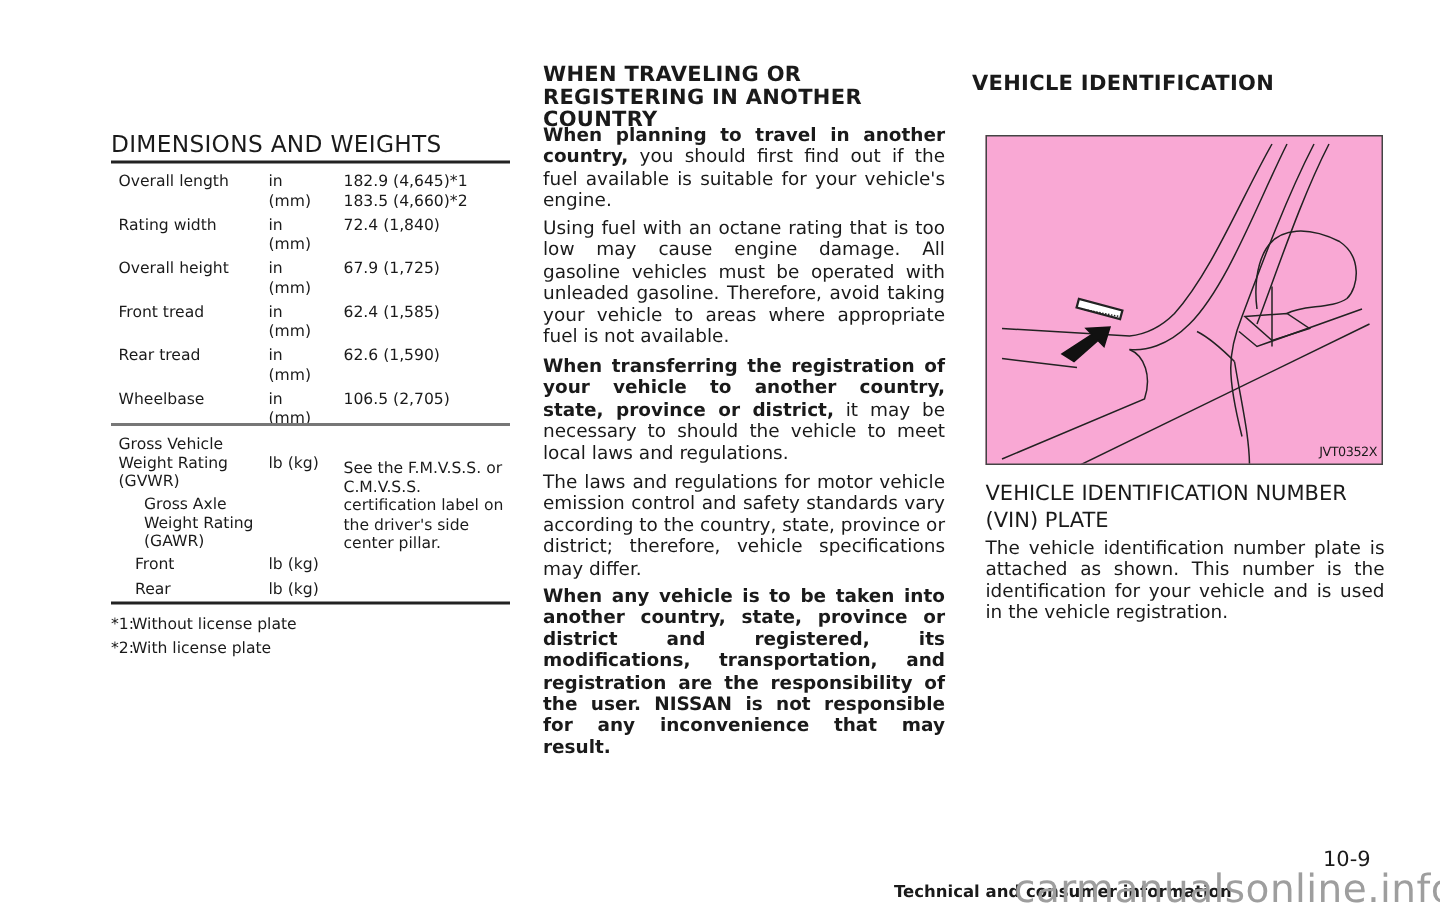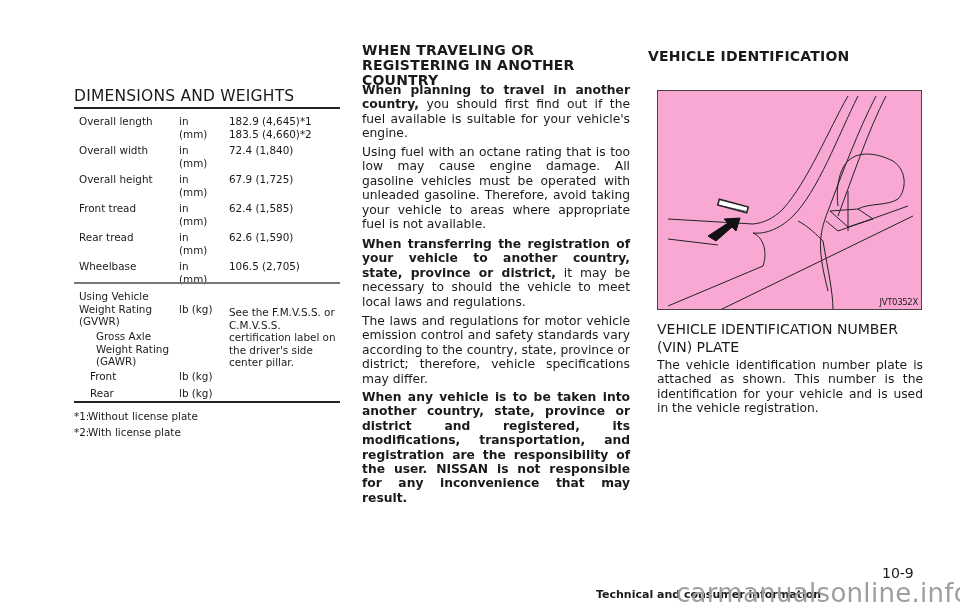--- a/index.html
+++ b/index.html
@@ -51,21 +51,21 @@
   <div id="dim-rule"></div>
 
   <div class="row" style="top:115px;">
     <span class="c1">Overall length</span>
     <span class="c2" style="white-space:pre;">in
 (mm)</span>
     <span class="c3" style="white-space:pre;">182.9 (4,645)*1
 183.5 (4,660)*2</span>
   </div>
   <div class="row" style="top:144px;">
-    <span class="c1">Overall width</span>
+    <span class="c1">Rating width</span>
     <span class="c2" style="white-space:pre;">in
 (mm)</span>
     <span class="c3">72.4 (1,840)</span>
   </div>
   <div class="row" style="top:173px;">
     <span class="c1">Overall height</span>
     <span class="c2" style="white-space:pre;">in
 (mm)</span>
     <span class="c3">67.9 (1,725)</span>
   </div>
@@ -84,21 +84,21 @@
   <div class="row" style="top:260px;">
     <span class="c1">Wheelbase</span>
     <span class="c2" style="white-space:pre;">in
 (mm)</span>
     <span class="c3">106.5 (2,705)</span>
   </div>
 
   <div id="mid-rule"></div>
 
   <div class="row" style="top:290px;">
-    <span class="c1" style="width:90px;">Using Vehicle Weight Rating (GVWR)</span>
+    <span class="c1" style="width:90px;">Gross Vehicle Weight Rating (GVWR)</span>
     <span class="c2" style="top:13px;">lb (kg)</span>
   </div>
   <div class="row" style="top:330px;">
     <span class="c1" style="width:90px;margin-left:17px;">Gross Axle Weight Rating (GAWR)</span>
   </div>
   <div class="row" style="top:306px;">
     <span class="c3">See the F.M.V.S.S. or C.M.V.S.S. certification label on the driver's side center pillar.</span>
   </div>
   <div class="row" style="top:370px;">
     <span class="c1" style="left:16px;">Front</span>

